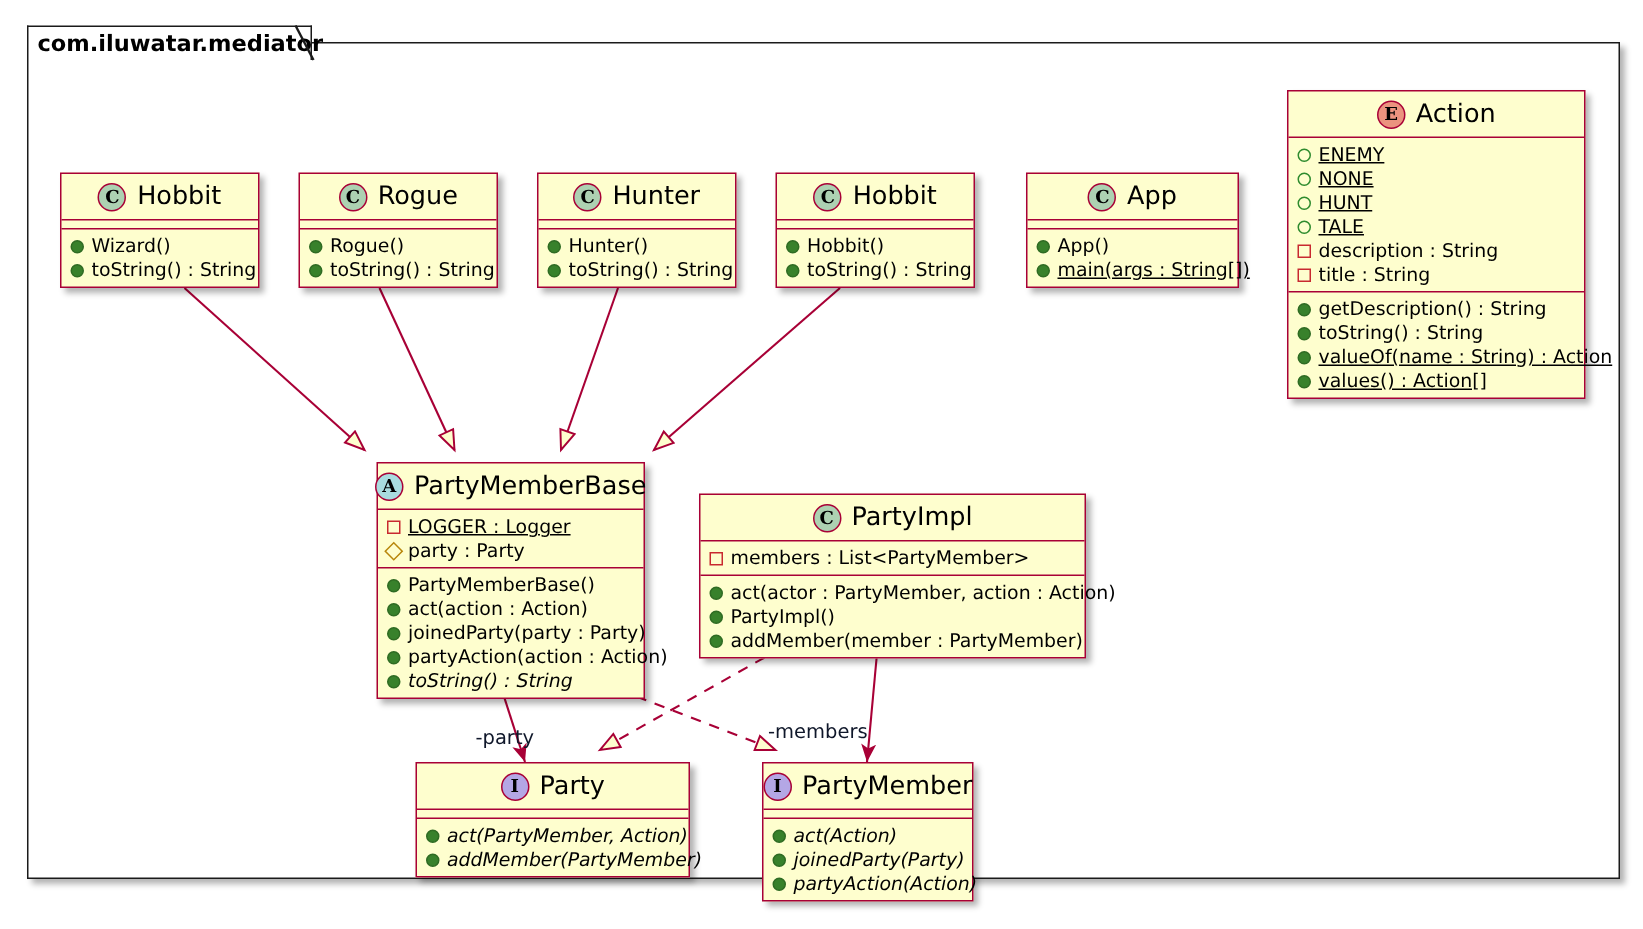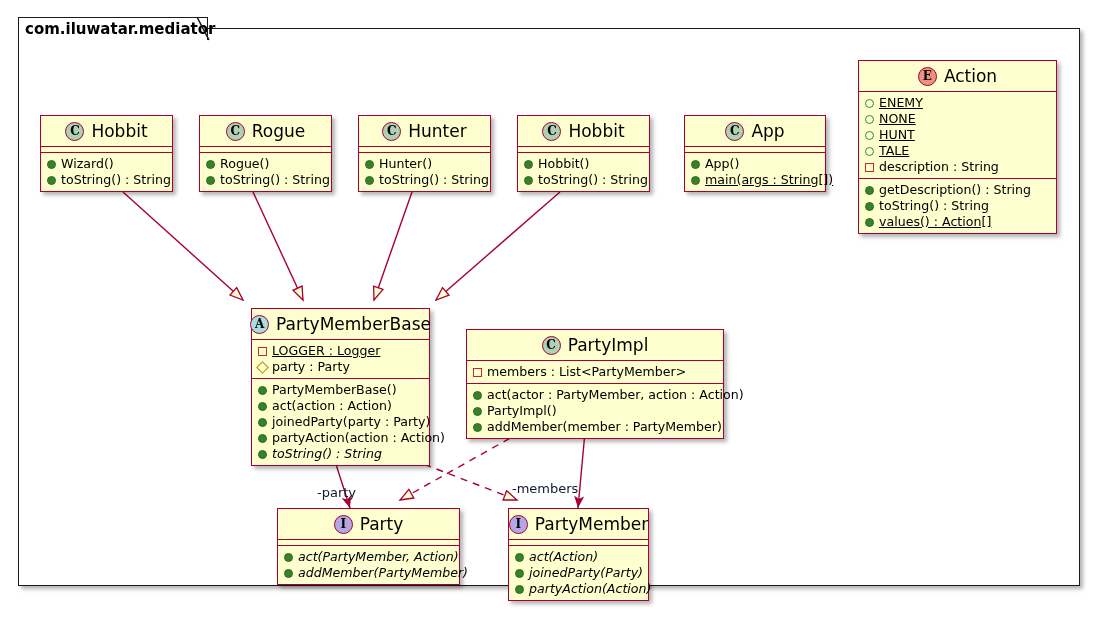--- a/index.html
+++ b/index.html
@@ -198,29 +198,37 @@
           <span class="txt und">HUNT</span>
         </div>
       <div class="row">
           <span class="mk pub-f"></span>
           <span class="txt und">TALE</span>
         </div>
       <div class="row">
           <span class="mk priv"></span>
           <span class="txt">description : String</span>
         </div>
+      <div class="row">
+          <span class="mk priv"></span>
+          <span class="txt">title : String</span>
+        </div>
     </div>
     <div class="sect last">
       <div class="row">
           <span class="mk pub-m"></span>
           <span class="txt">getDescription() : String</span>
         </div>
       <div class="row">
           <span class="mk pub-m"></span>
           <span class="txt">toString() : String</span>
+        </div>
+      <div class="row">
+          <span class="mk pub-m"></span>
+          <span class="txt und">valueOf(name : String) : Action</span>
         </div>
       <div class="row">
           <span class="mk pub-m"></span>
           <span class="txt und">values() : Action[]</span>
         </div>
     </div>
   </div>
 
   <div class="cls" style="left:251px;top:308px;width:179px;">
     <div class="hdr">

